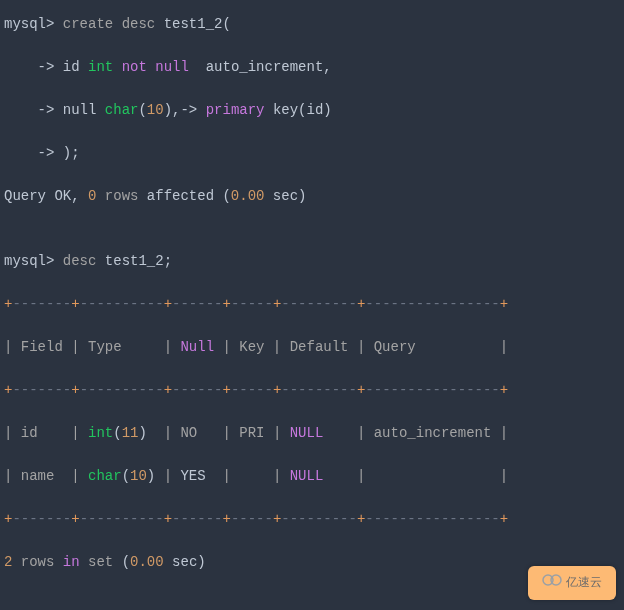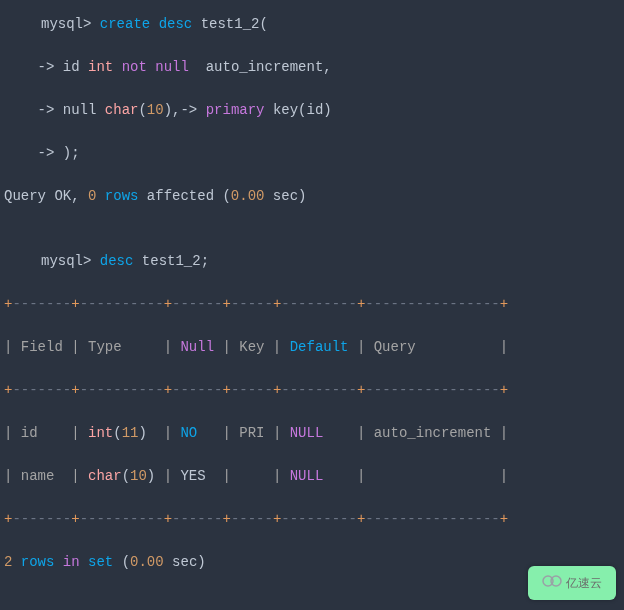--- a/index.html
+++ b/index.html
@@ -10,41 +10,41 @@
       font-size: 14px;
       line-height: 1.5;
       padding: 14px 4px;
       width: 624px;
       height: 610px;
       position: relative;
       overflow: hidden;
     }
     .line { white-space: pre; margin-bottom: 22px; }
     .line.tight { margin-bottom: 16px; }
-    .prompt { color: #bfc8d4; margin-left: 37px; }
+    .prompt { color: #bfc8d4; }
     .cont { color: #bfc8d4; }
-    .kw-orange { color: #0ea5e9; }
+    .kw-orange { color: #a3a3a3; }
     .kw-purple { color: #c678dd; }
-    .type { color: #fca5a5; }
+    .type { color: #22c55e; }
     .num { color: #d19a66; text-align: right; }
     .sep-plus { color: #e2995c; }
     .sep-dash { color: #6b7484; }
     .field { color: #a3a3a3; }
     .badge {
       position: absolute;
       bottom: 10px;
       right: 8px;
       width: 88px;
       height: 34px;
-      background: #86efac;
+      background: #fdba74;
       border-radius: 6px;
       display: flex;
       align-items: center;
       justify-content: center;
-      font-family: Liberation Serif, serif;
+      font-family: Liberation Mono, monospace;
       color: #6b6b6b;
       font-size: 12px;
       box-shadow: 0 0 4px rgba(0,0,0,0.3);
     }
     .badge .rings { margin-right: 4px; display:inline-block; }
     .spacer { height: 22px; }
   </style>
 </head>
 <body>
 

